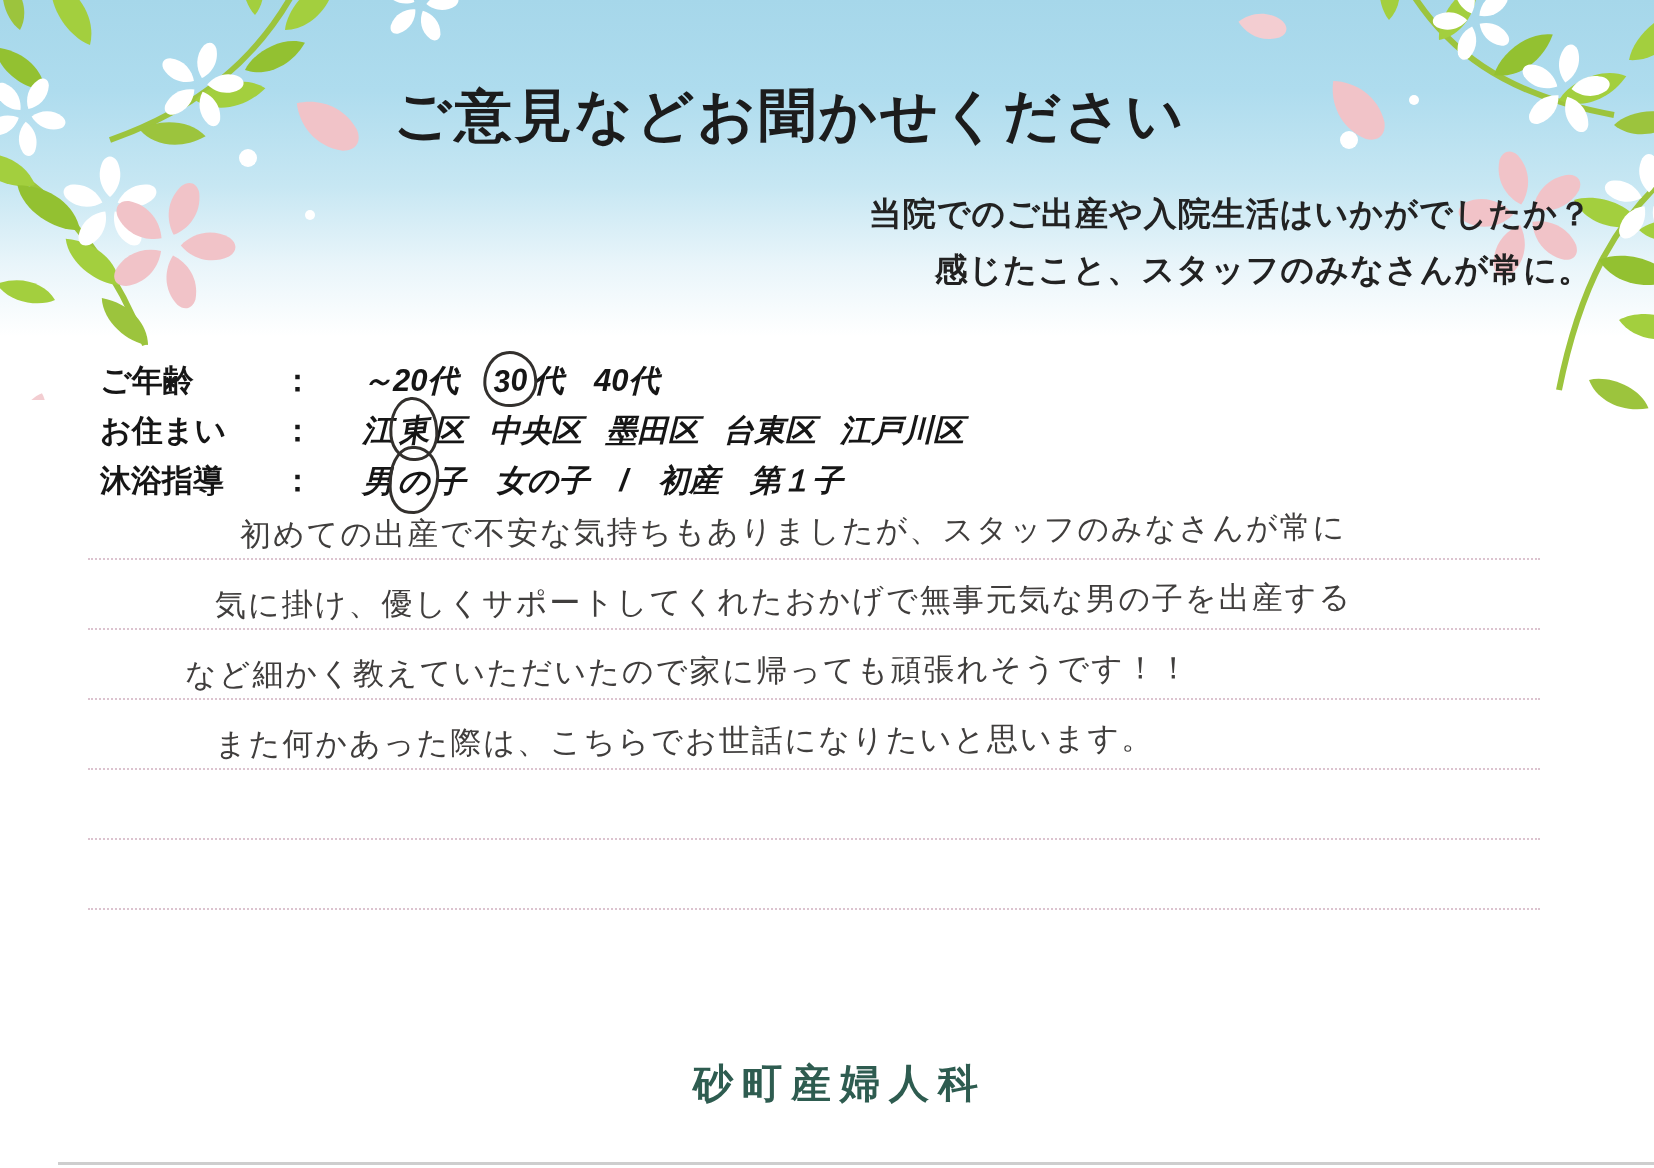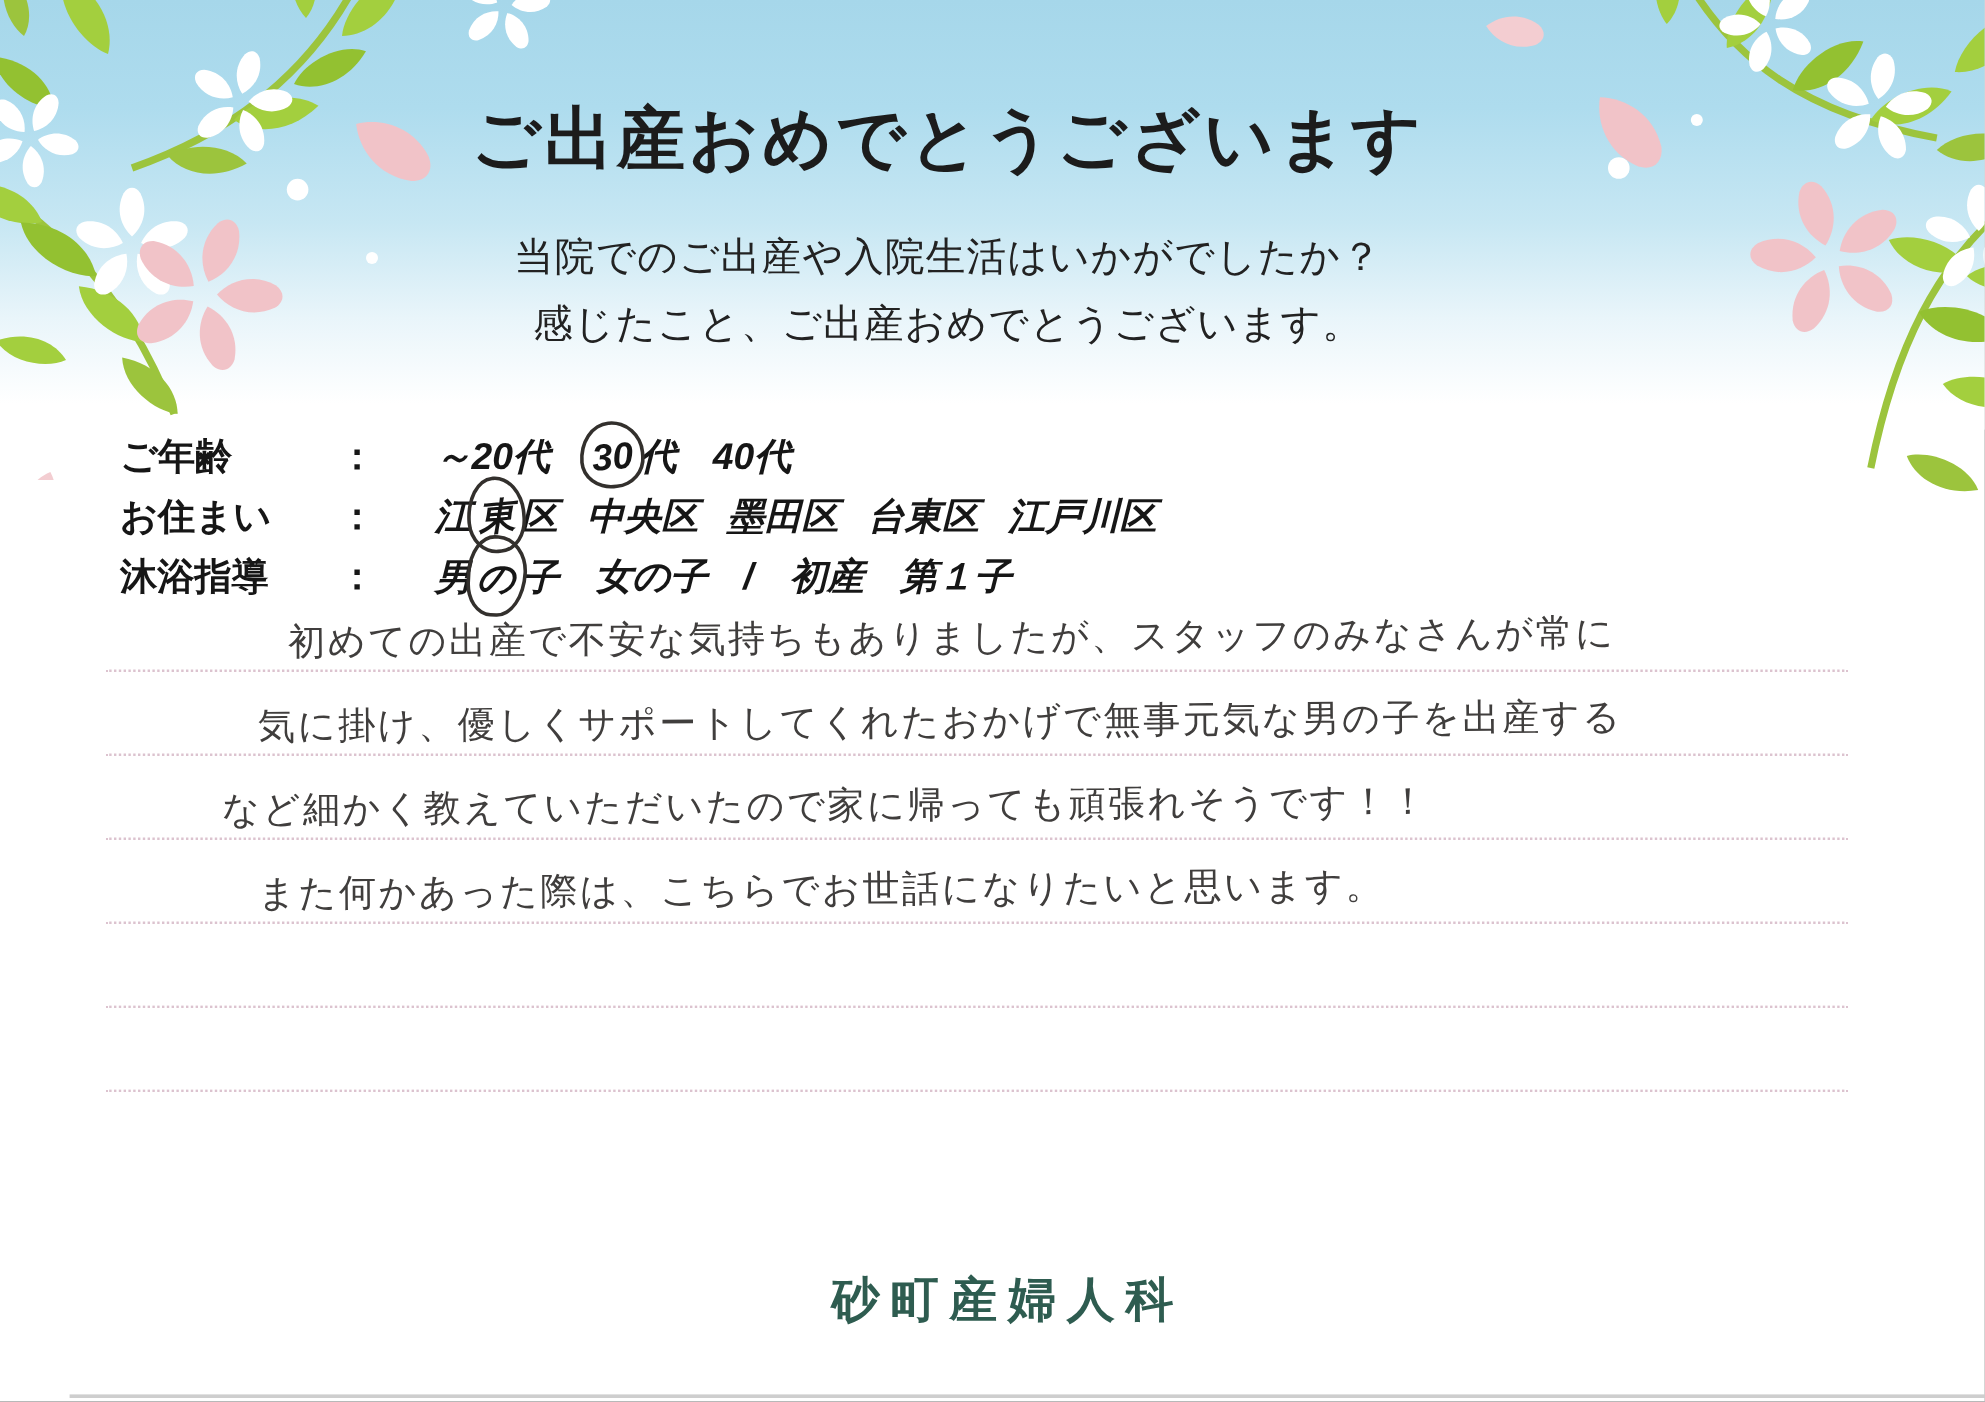--- a/index.html
+++ b/index.html
@@ -19,22 +19,22 @@
   .deco{position:absolute;top:0;pointer-events:none;}
   .deco-left{left:0;width:580px;height:400px;}
   .deco-right{right:0;width:480px;height:430px;}
   
   .header-text{position:absolute;left:0;top:0;width:1580px;text-align:center;}
   .title{
     margin:0;position:absolute;left:0;top:78px;width:100%;
     font-size:57px;font-weight:600;letter-spacing:3px;color:#1c1c1c;
   }
   .subtitle1,.subtitle2{
-    position:absolute;left:0;width:100%;
-    font-size:33px;font-weight:400;color:#222;letter-spacing:1px;
+    position:absolute;left:12px;width:100%;
+    font-size:33px;font-weight:700;color:#222;letter-spacing:1px;text-align:right;
   }
   .subtitle1{top:192px;}
   .subtitle2{top:248px;}
   
   .form{position:absolute;left:100px;top:356px;font-size:31px;font-weight:600;color:#161616;}
   .form-row{display:flex;align-items:center;height:50px;white-space:nowrap;gap:40px;}
   .row-age .opts{gap:30px;}
   .row-res .opts{gap:24px;}
   .row-baby .opts{gap:30px;}
   .form-label{display:inline-block;width:142px;}
@@ -137,23 +137,23 @@
     <use href="#flower" transform="translate(300,20) scale(0.85) rotate(-20)" style="color:#ffffff"></use>
     <use href="#flower" transform="translate(475,200) scale(0.95)" style="color:#ffffff"></use>
     <use href="#flower" transform="translate(350,215) scale(1.35) rotate(-15)" style="color:#f1c3c8"></use>
     <use href="#petal" transform="translate(150,70) rotate(140) scale(1.8)" style="color:#f1c3c8"></use>
     <use href="#petal" transform="translate(55,20) rotate(100) scale(1.2)" style="color:#f3cdd1"></use>
     <circle cx="175" cy="140" r="9" fill="#ffffff"></circle>
     <circle cx="240" cy="100" r="5" fill="#ffffff"></circle>
   </svg>
 
   <div class="header-text">
-    <h1 class="title">ご出産おめでとうございます</h1>
+    <h1 class="title">ご意見などお聞かせください</h1>
     <div class="subtitle1">当院でのご出産や入院生活はいかがでしたか？</div>
-    <div class="subtitle2">感じたこと、ご出産おめでとうございます。</div>
+    <div class="subtitle2">感じたこと、スタッフのみなさんが常に。</div>
   </div>
 
   <div class="form">
 
     <div class="form-row row-age">
       <span class="form-label">ご年齢</span>
       <span class="form-colon">：</span>
       <span class="opts">
         <span>～20代</span>
         <span><span class="circle-mark cm-age"><span>30</span></span><span>代</span></span>

